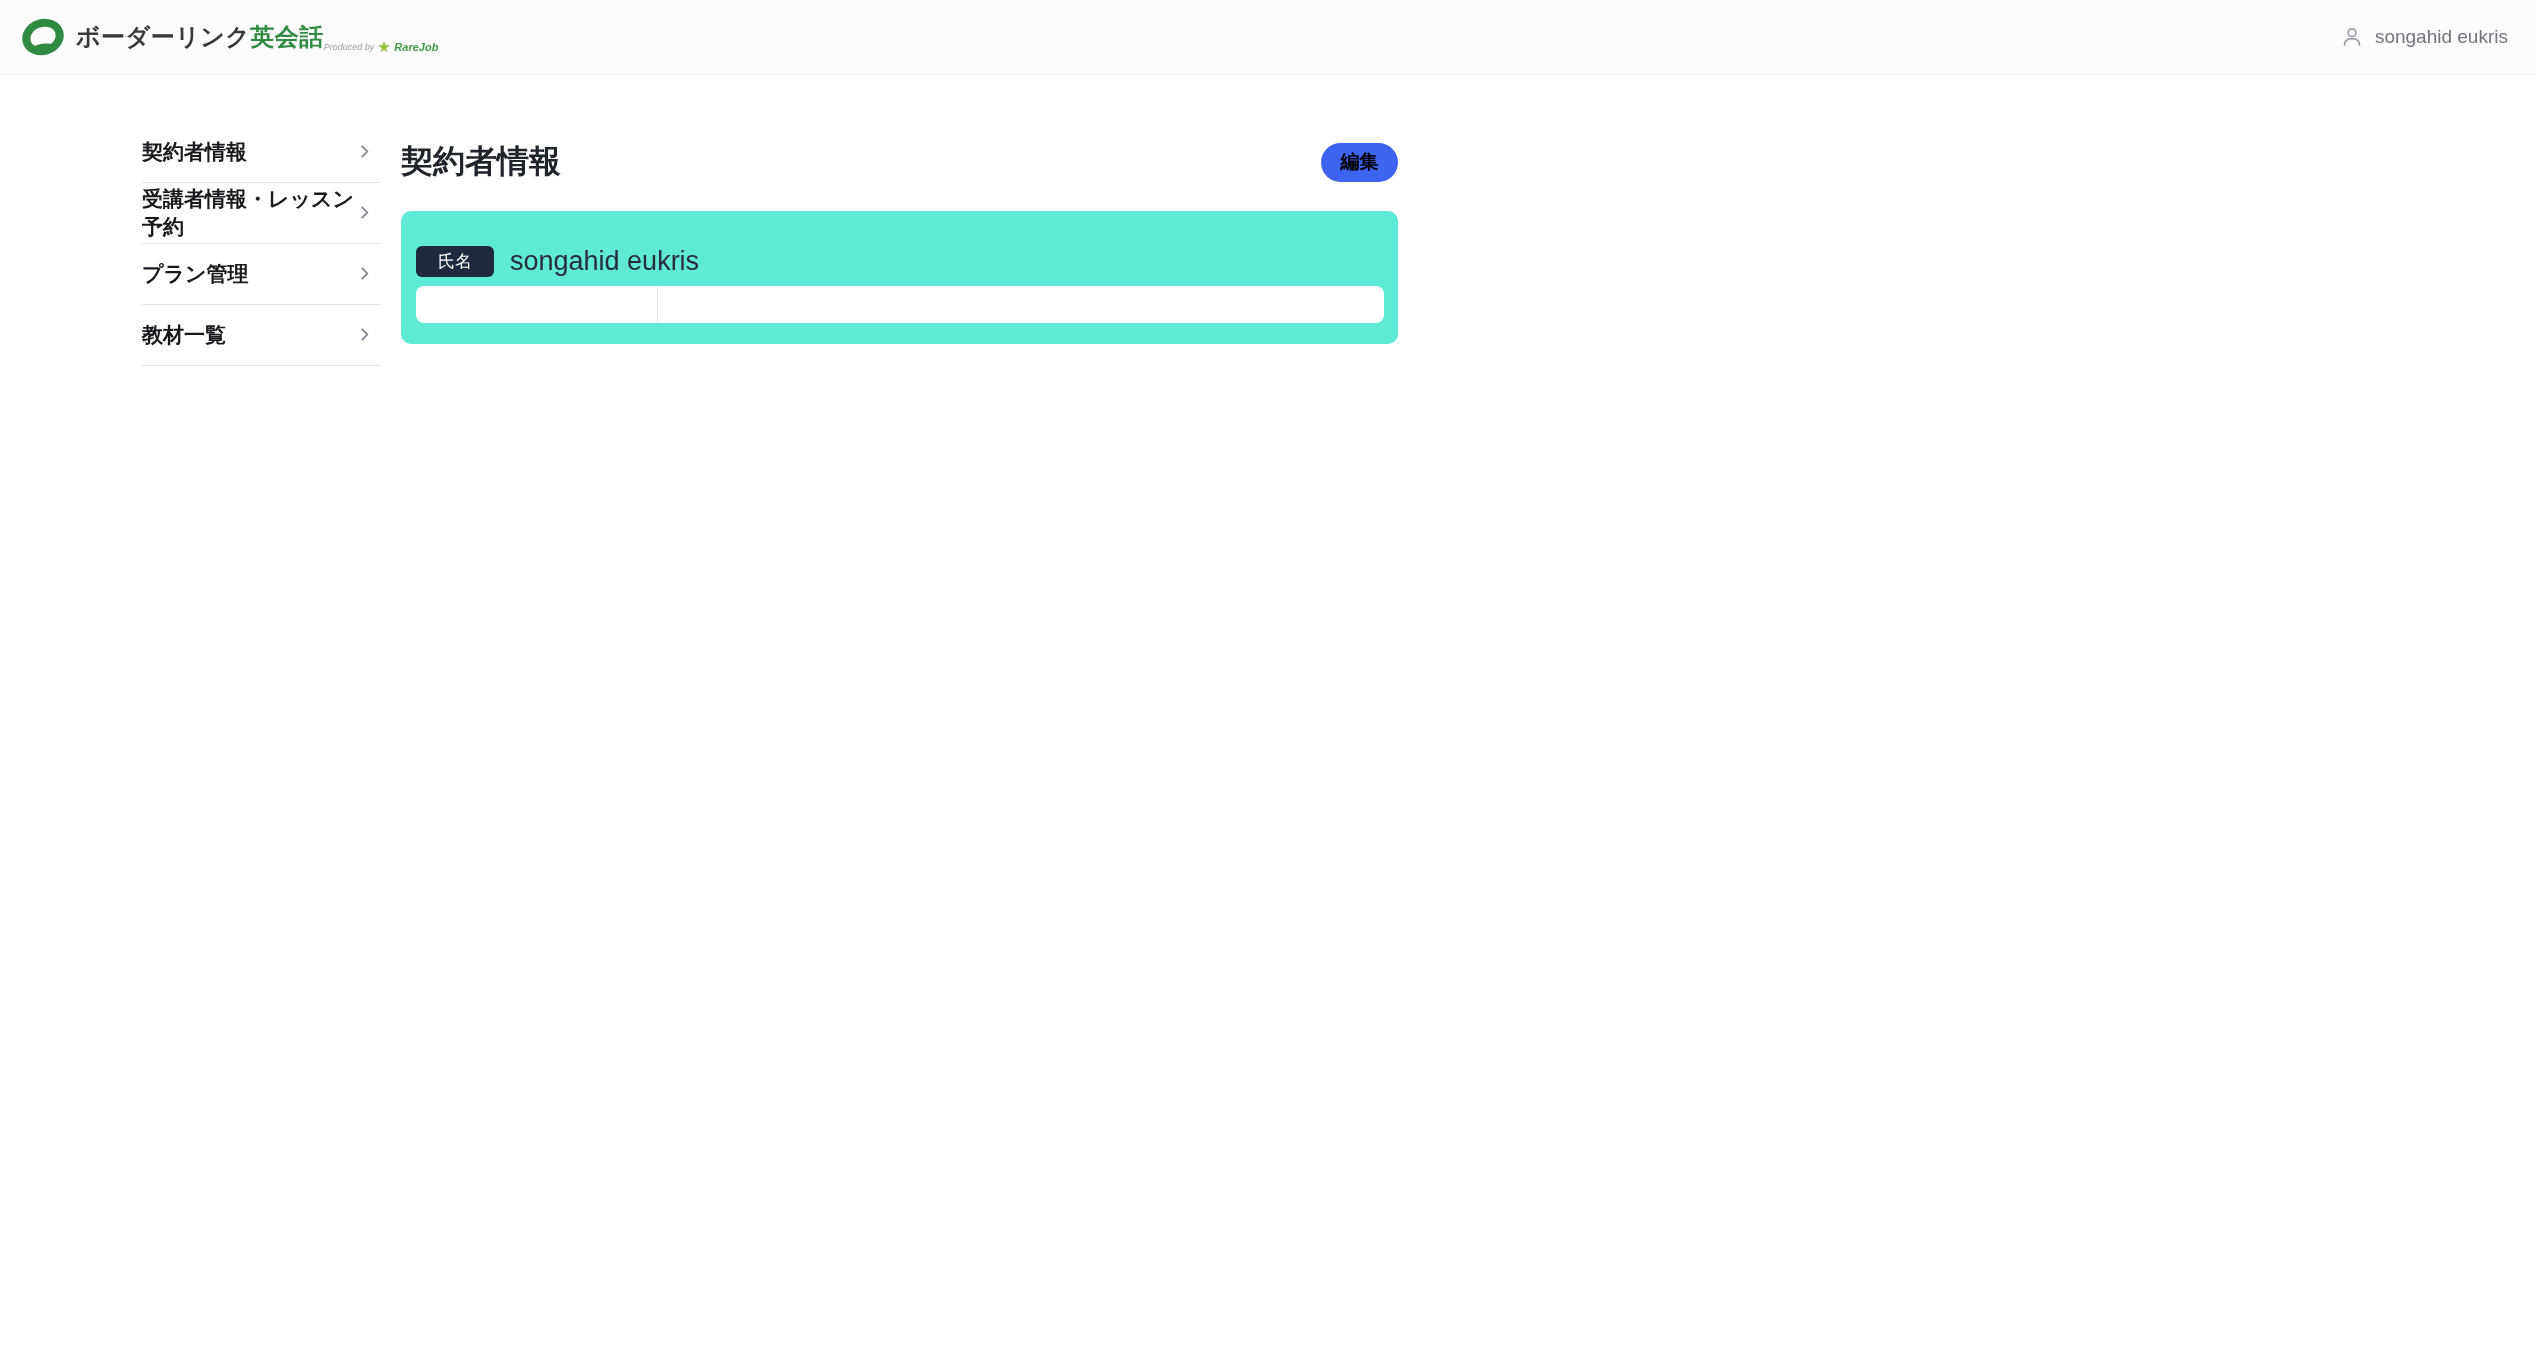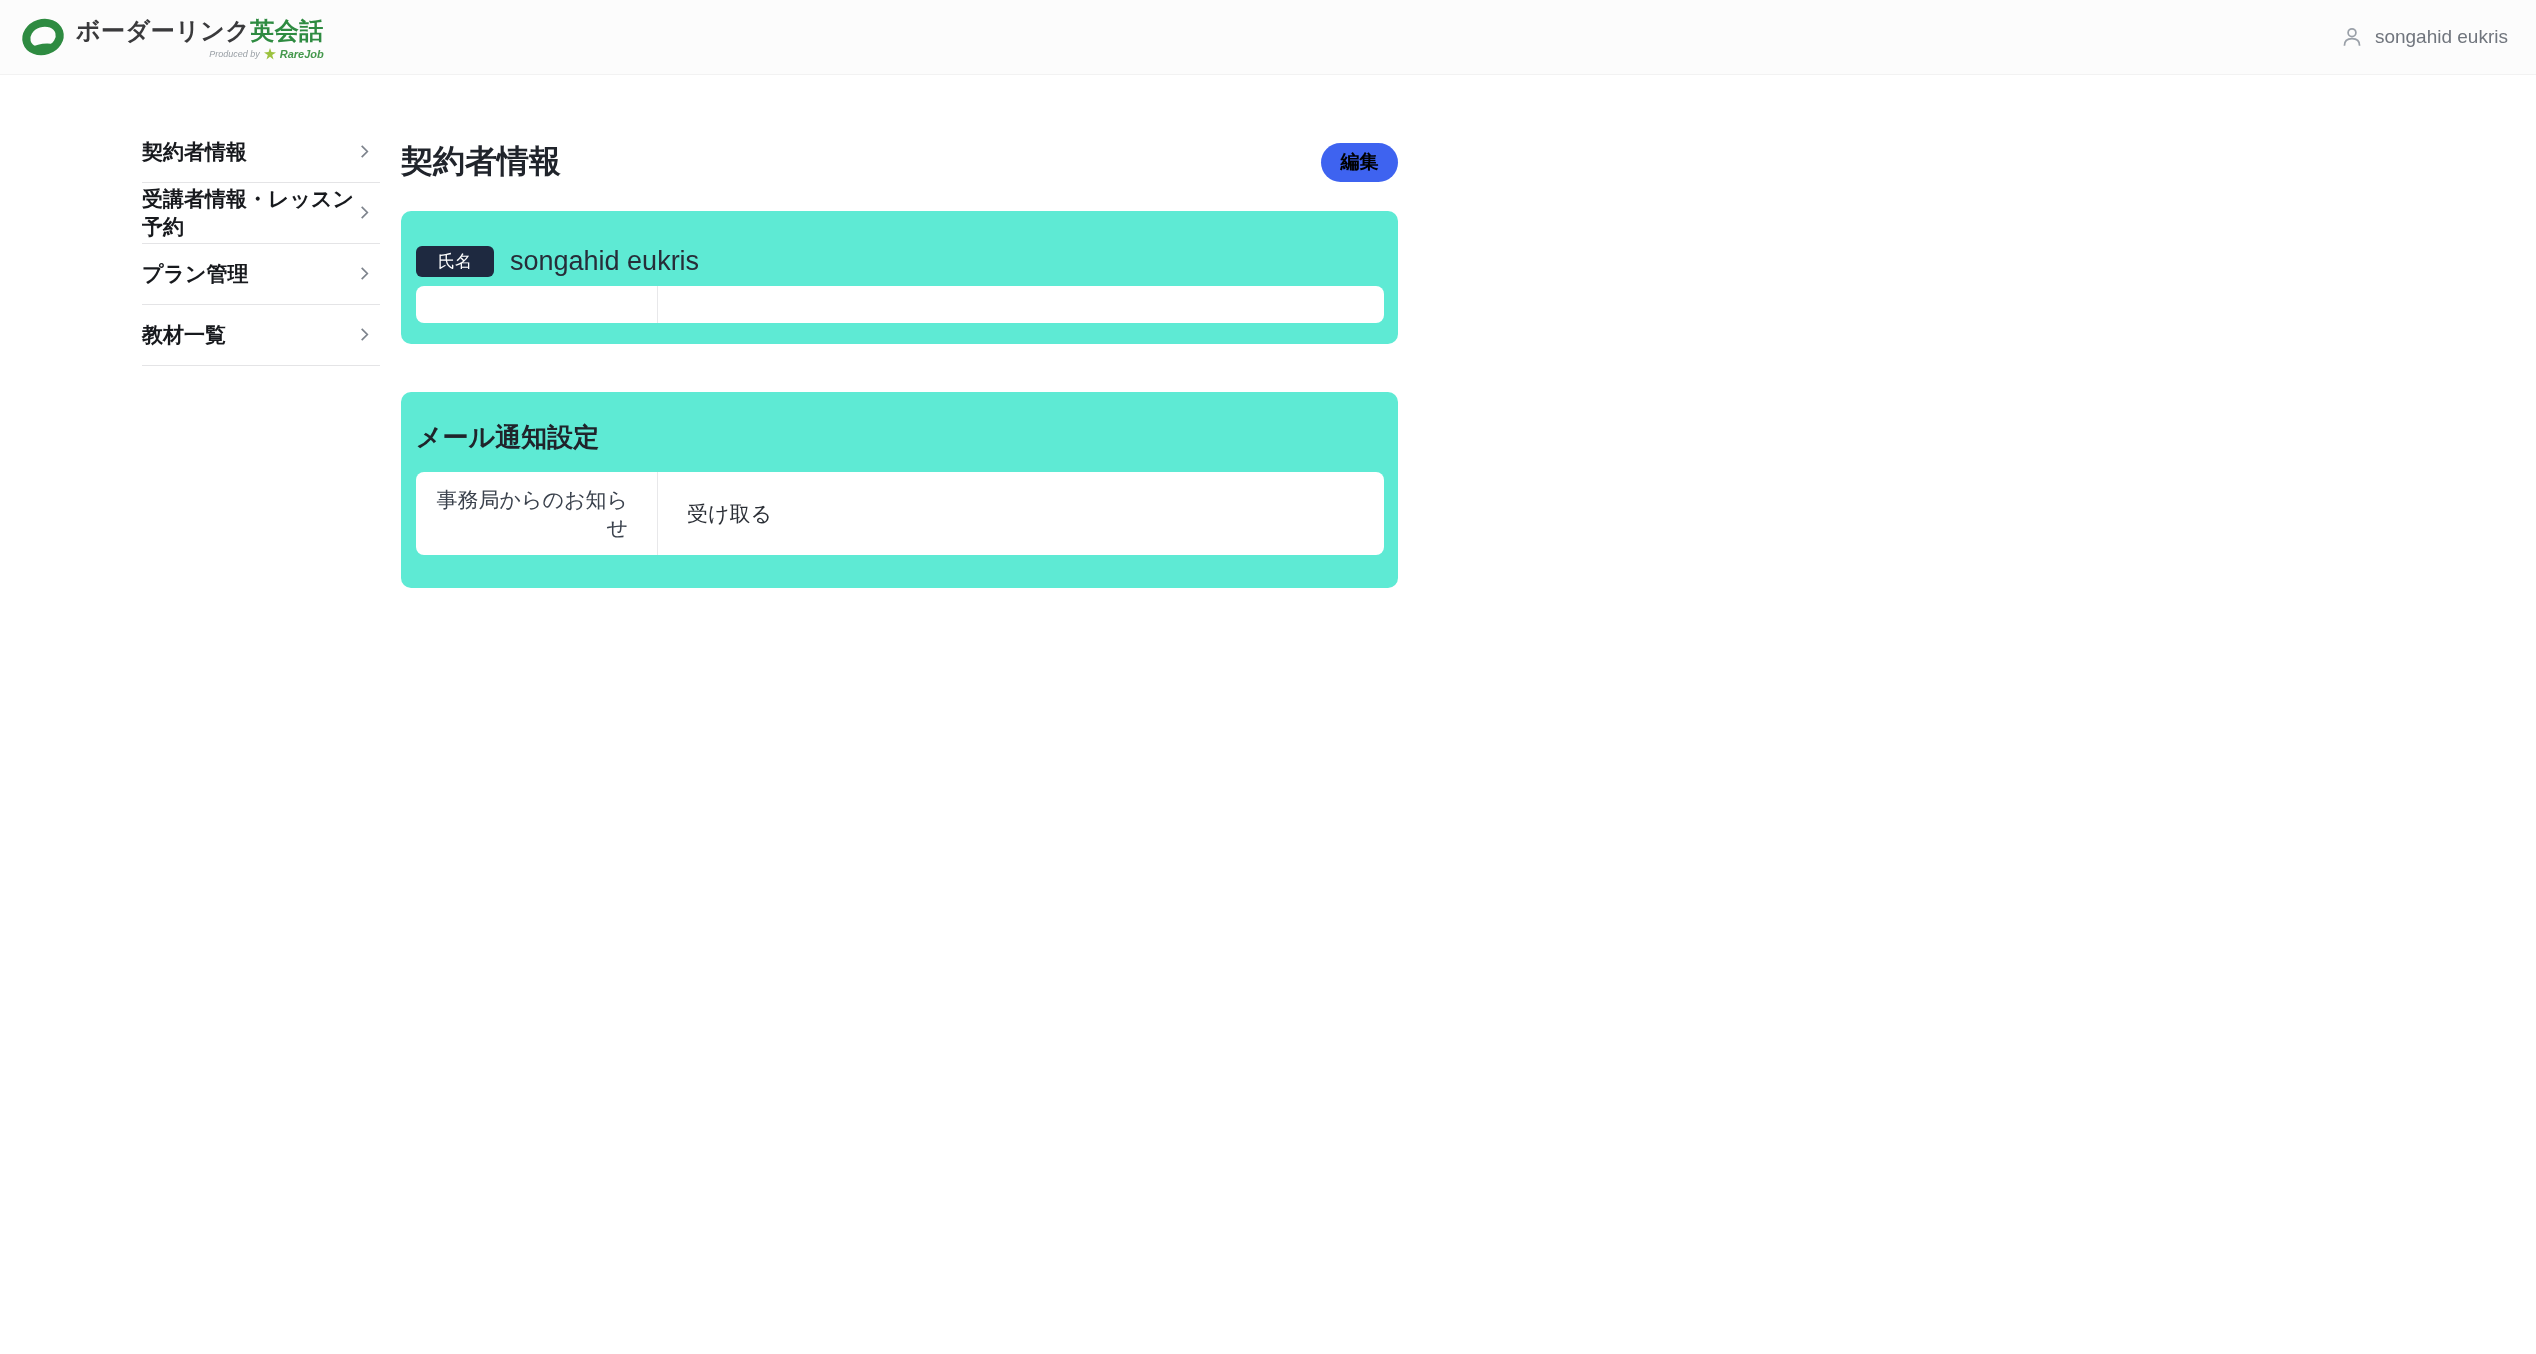--- a/index.html
+++ b/index.html
@@ -5,21 +5,21 @@
   * { margin:0; padding:0; box-sizing:border-box; }
   html,body { width:2536px; height:1354px; background:#ffffff;
               font-family:"Liberation Sans","DejaVu Sans",sans-serif; }
   .page { width:2536px; height:1354px; overflow:hidden; background:#ffffff; }
 
   
   .header { height:75px; background:#fcfcfc; border-bottom:1px solid #f2f2f2;
             display:flex; align-items:center; justify-content:space-between;
             padding:0 28px 0 20px; }
   .logo { display:flex; align-items:center; gap:10px; cursor:pointer; }
-  .logo-text-col { display:flex; flex-direction:column; align-items:flex-end; }
+  .logo-text-col { display:flex; flex-direction:row; align-items:flex-end; }
   .logo-line1 { display:flex; align-items:baseline; }
   .logo-main { font-size:24px; font-weight:700; color:#3a3a3c; letter-spacing:0.5px; }
   .logo-accent { font-size:24px; font-weight:700; color:#2e8b41; letter-spacing:0.5px; }
   .logo-line2 { display:flex; align-items:center; gap:4px; margin-top:1px;font-style:italic; }
   .produced-by { font-size:9px; color:#9aa0a6; }
   .rj-brand { font-size:11px; font-weight:700; color:#44984c; }
   .user { display:flex; align-items:center; gap:10px; color:#70757d; font-size:19px; cursor:pointer; }
 
   
   .content { display:flex; padding:47px 0 0 142px; }
@@ -153,26 +153,16 @@
       <section class="card card1">
         <div class="badge-row">
           <span class="badge">氏名</span>
           <span class="c-name">songahid eukris</span>
         </div>
         <div class="panel panel1">
           <div class="vline"></div>
         </div>
       </section>
 
-      <section class="card card2">
-        <h2 class="section-title">メール通知設定</h2>
-        <div class="panel panel2">
-          <div class="vline"></div>
-          <div class="irow" style="width:100%;">
-            <span class="ilabel">事務局からのお知らせ</span>
-            <span class="ivalue">受け取る</span>
-          </div>
-        </div>
-      </section>
 
     </main>
   </div>
 </div>
 
 </body></html>

